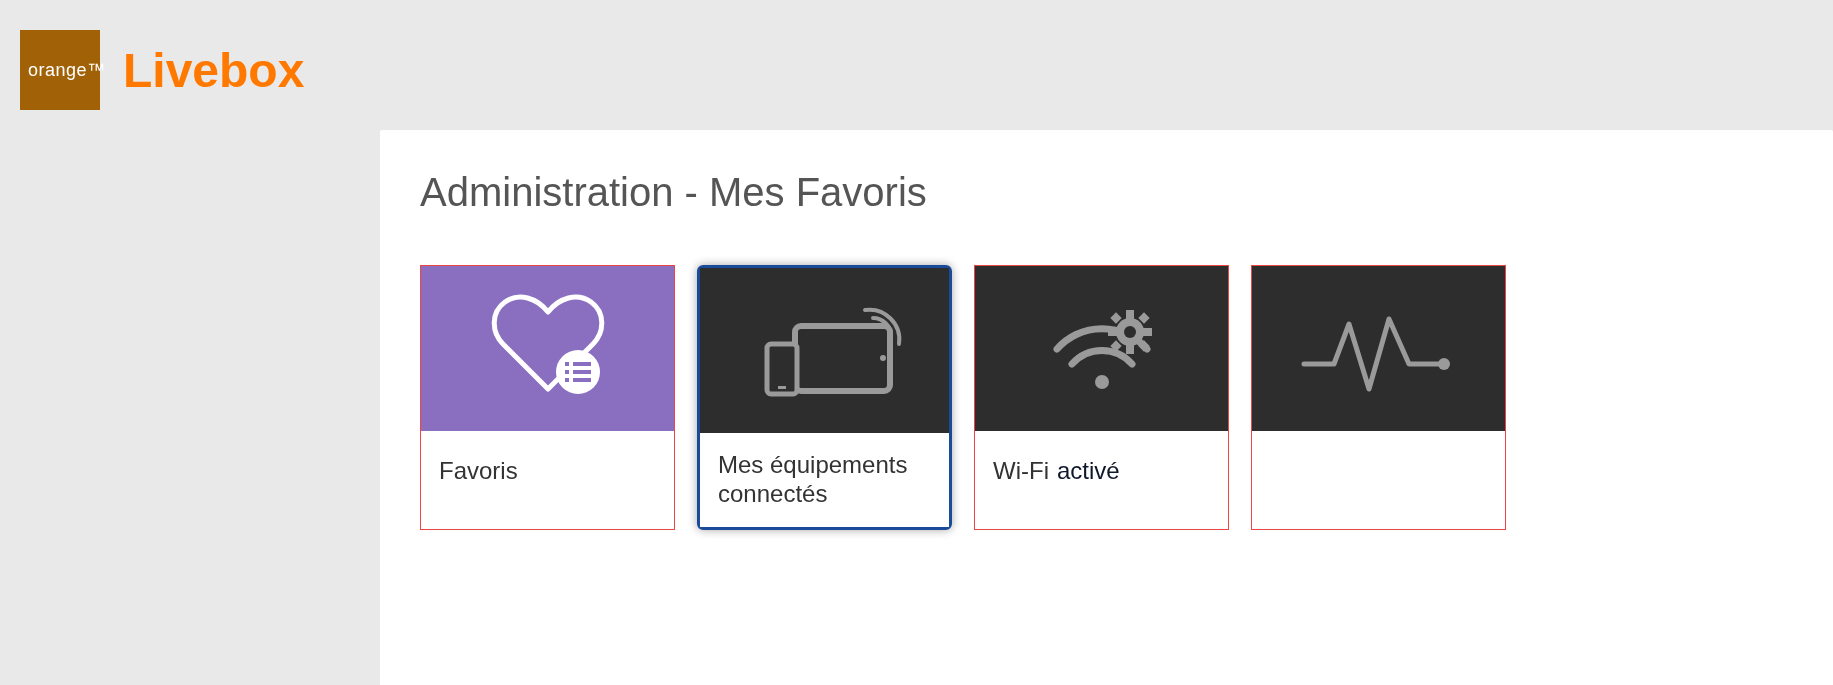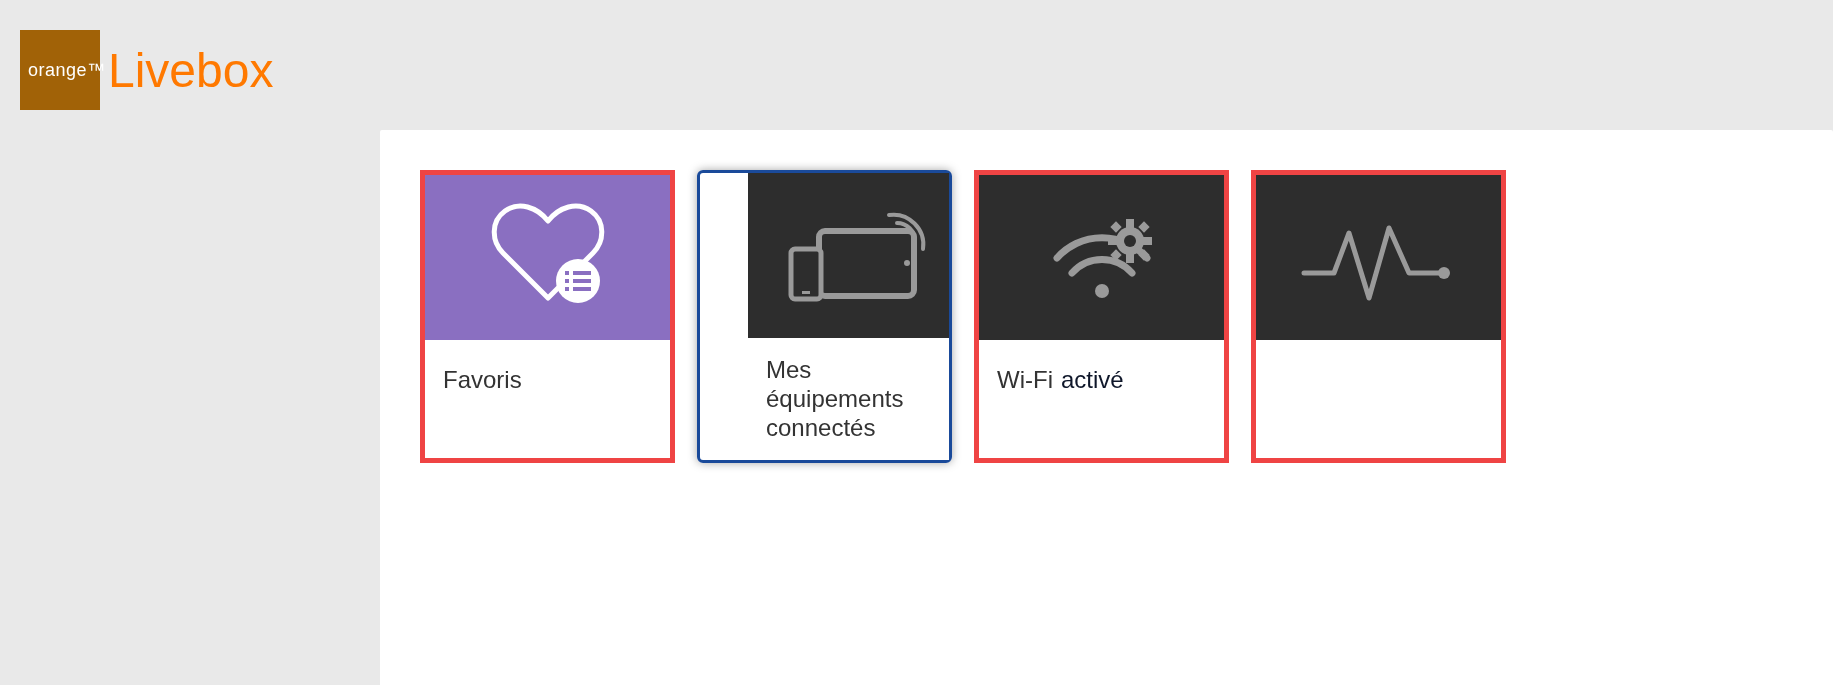--- a/index.html
+++ b/index.html
@@ -27,23 +27,23 @@
     font-size: 18px;
     font-weight: 500;
     letter-spacing: 0.5px;
   }
   .logo-tm {
     font-size: 9px;
     vertical-align: top;
     color: #fff;
   }
   .brand-title {
-    margin-left: 8px;
+    margin-left: 23px;
     font-size: 48px;
-    font-weight: 400;
+    font-weight: 700;
     color: #ff7900;
   }
   .main-panel {
     background: #ffffff;
     margin-left: 380px;
     margin-top: 0;
     padding: 40px 40px 90px 40px;
     min-height: 560px;
     border-radius: 2px;
   }
@@ -55,27 +55,26 @@
   }
   .tiles {
     display: flex;
     gap: 22px;
   }
   .tile {
     width: 255px;
     display: flex;
     flex-direction: column;
     cursor: pointer;
-    border: 5px solid #ef4444;
+    border: 1px solid #ef4444;
   }
   .tile.selected {
     border: 3px solid #1a4a9a;
     border-radius: 6px;
     box-shadow: 0 0 10px rgba(0,0,0,0.35);
-    padding-left: 48px;
   }
   .tile-icon {
     height: 165px;
     display: flex;
     align-items: center;
     justify-content: center;
   }
   .tile-favoris .tile-icon { background: #8a6fc1; }
   .tile-dark .tile-icon { background: #2d2d2d; }
   .tile-label {
@@ -100,20 +99,21 @@
 <div class="header">
   <div class="logo-box">
     <span>
       <span>orange</span><span class="logo-tm">™</span>
     </span>
   </div>
   <div class="brand-title">Livebox</div>
 </div>
 
 <div class="main-panel">
+  <h1 class="page-title">Administration - Mes Favoris</h1>
 
   <div class="tiles">
 
     <div class="tile tile-favoris">
       <div class="tile-icon">
         <svg width="130" height="110" viewBox="0 0 130 110">
           <path d="M65 95 L20 50 C8 38 8 18 22 8 C36 -2 54 4 65 18 C76 4 94 -2 108 8 C122 18 122 38 110 50 Z" fill="none" stroke="#ffffff" stroke-width="5" stroke-linejoin="round"></path>
           <circle cx="95" cy="78" r="22" fill="#ffffff"></circle>
           <rect x="82" y="68" width="4" height="4" fill="#8a6fc1"></rect>
           <rect x="90" y="68" width="18" height="4" fill="#8a6fc1"></rect>

